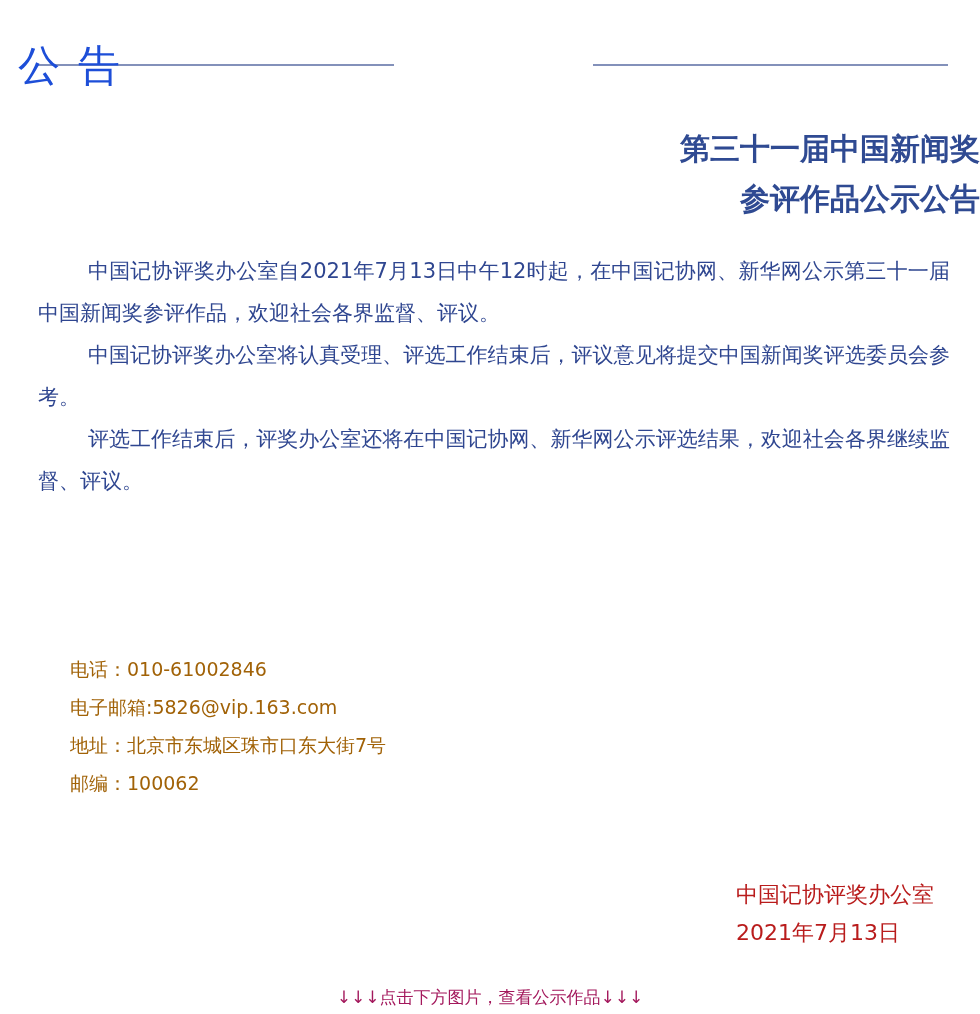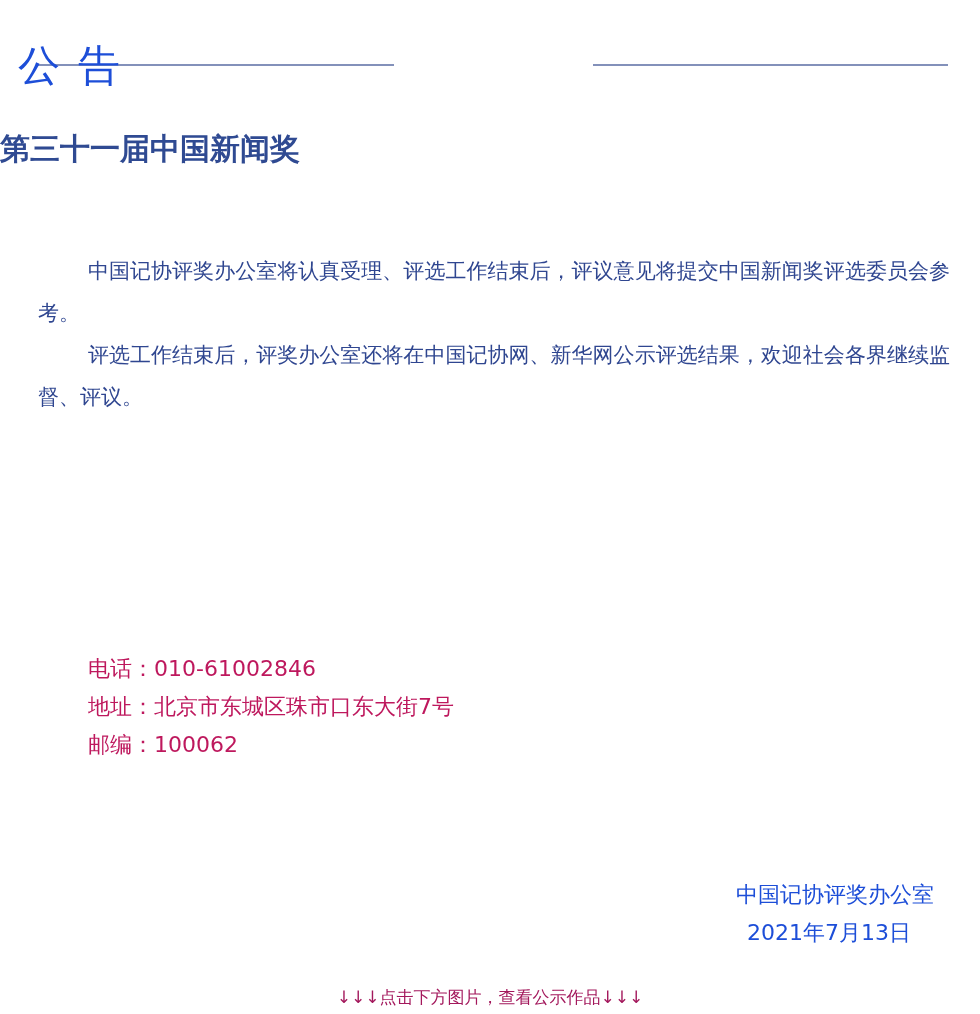--- a/index.html
+++ b/index.html
@@ -11,64 +11,67 @@
   .header-row { position: absolute; top: 38px; left: 0; width: 980px; height: 56px; }
   .rule { position: absolute; top: 26px; height: 2px; background: #8391ba; }
   .rule.left { left: 38px; width: 356px; }
   .rule.right { left: 593px; width: 355px; }
   .header-title {
     position: absolute; left: 0; width: 980px; top: 0; text-align: left;
     font-size: 42px; line-height: 56px; letter-spacing: 18px; text-indent: 18px;
     color: #1d4ed8;
   }
   .doc-title {
-    position: absolute; top: 124px; left: 0; width: 980px; text-align: left;
+    position: absolute; top: 124px; left: 0; width: 980px; text-align: right;
     font-size: 30px; line-height: 50px; font-weight: bold; color: #2f4a92;
   }
   .body {
     position: absolute; top: 250px; left: 38px; width: 912px;
     font-size: 21px; line-height: 42px; color: #2f4690;
   }
   .body p { margin: 0; text-indent: 50px; text-align: justify; }
   .contacts {
-    position: absolute; top: 650px; left: 88px; width: 500px;
-    font-size: 22px; line-height: 38px; color: #be185d;
+    position: absolute; top: 650px; left: 70px; width: 500px;
+    font-size: 19px; line-height: 38px; color: #a16207;
   }
   .contacts div { white-space: nowrap; }
   .signature {
-    position: absolute; top: 876px; right: 46px; text-align: center;
-    font-size: 22px; line-height: 38px; color: #1d4ed8;
+    position: absolute; top: 876px; right: 46px; text-align: left;
+    font-size: 22px; line-height: 38px; color: #b91c1c;
   }
   .signature .date { padding-right: 12px; }
   .footer-link {
     position: absolute; top: 985px; left: 0; width: 980px; text-align: center;
     font-size: 17px; line-height: 24px; font-weight: normal; color: #a3185c;
     cursor: pointer;
   }
 </style>
 </head>
 <body>
 
 <div class="header-row">
   <div class="rule left"></div>
   <div class="header-title">公告</div>
   <div class="rule right"></div>
 </div>
 
 <div class="doc-title">
   <div>第三十一届中国新闻奖</div>
+  <div>参评作品公示公告</div>
 </div>
 
 <div class="body">
+  <p>中国记协评奖办公室自2021年7月13日中午12时起，在中国记协网、新华网公示第三十一届中国新闻奖参评作品，欢迎社会各界监督、评议。</p>
   <p>中国记协评奖办公室将认真受理、评选工作结束后，评议意见将提交中国新闻奖评选委员会参考。</p>
   <p>评选工作结束后，评奖办公室还将在中国记协网、新华网公示评选结果，欢迎社会各界继续监督、评议。</p>
 </div>
 
 <div class="contacts">
   <div>电话：010-61002846</div>
+  <div>电子邮箱:5826@vip.163.com</div>
   <div>地址：北京市东城区珠市口东大街7号</div>
   <div>邮编：100062</div>
 </div>
 
 <div class="signature">
   <div>中国记协评奖办公室</div>
   <div class="date">2021年7月13日</div>
 </div>
 
 <div class="footer-link">↓↓↓点击下方图片，查看公示作品↓↓↓</div>

